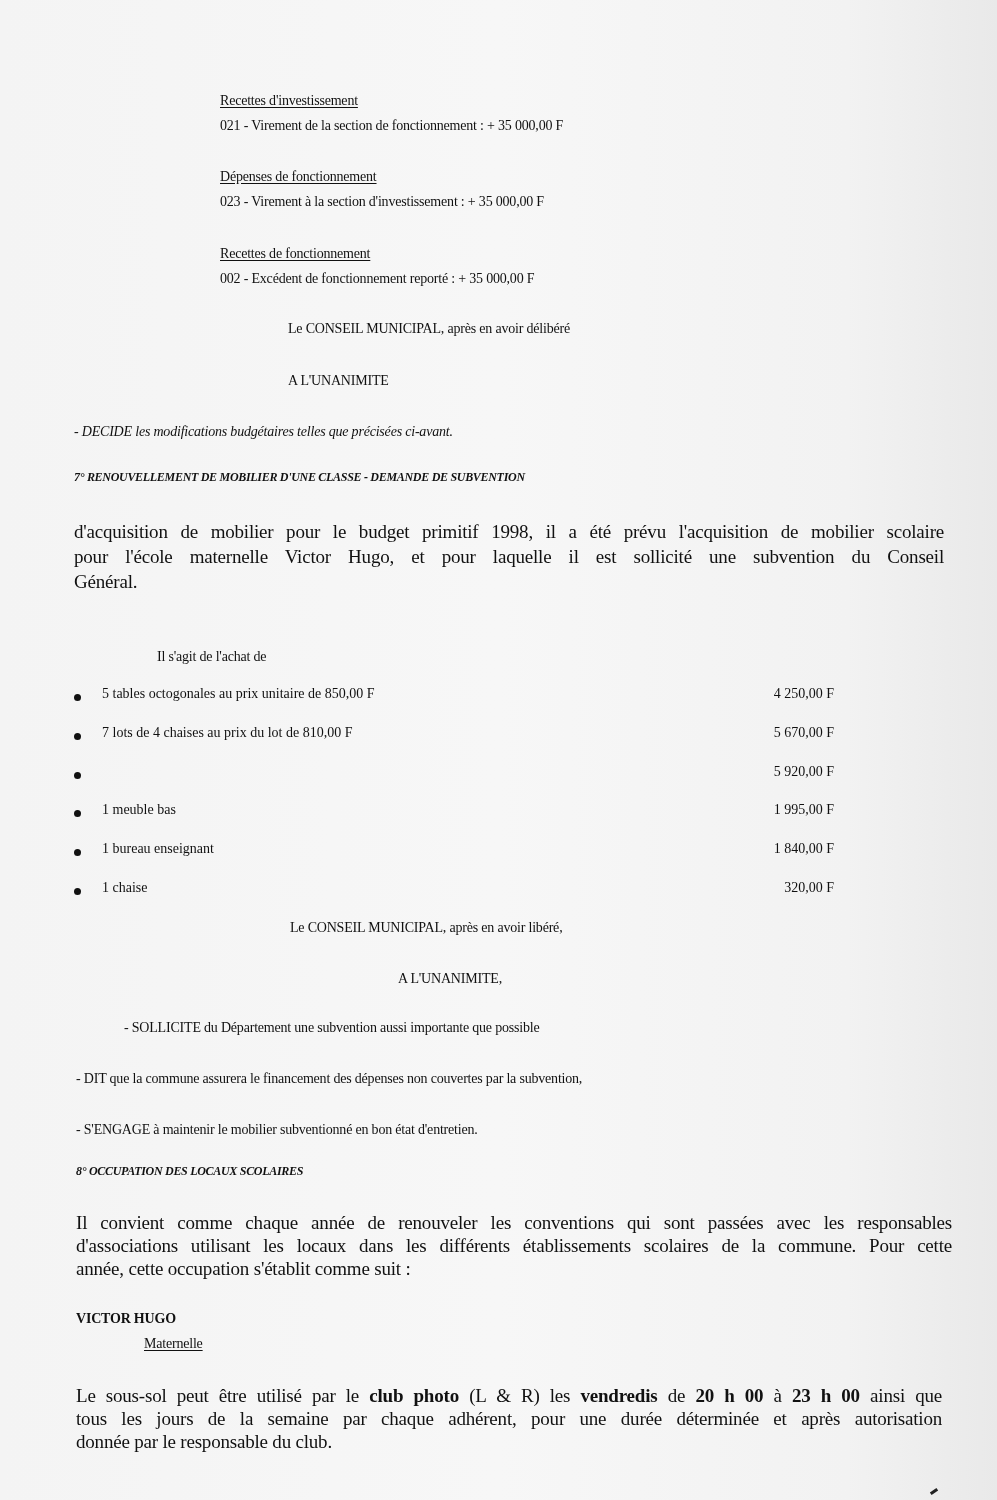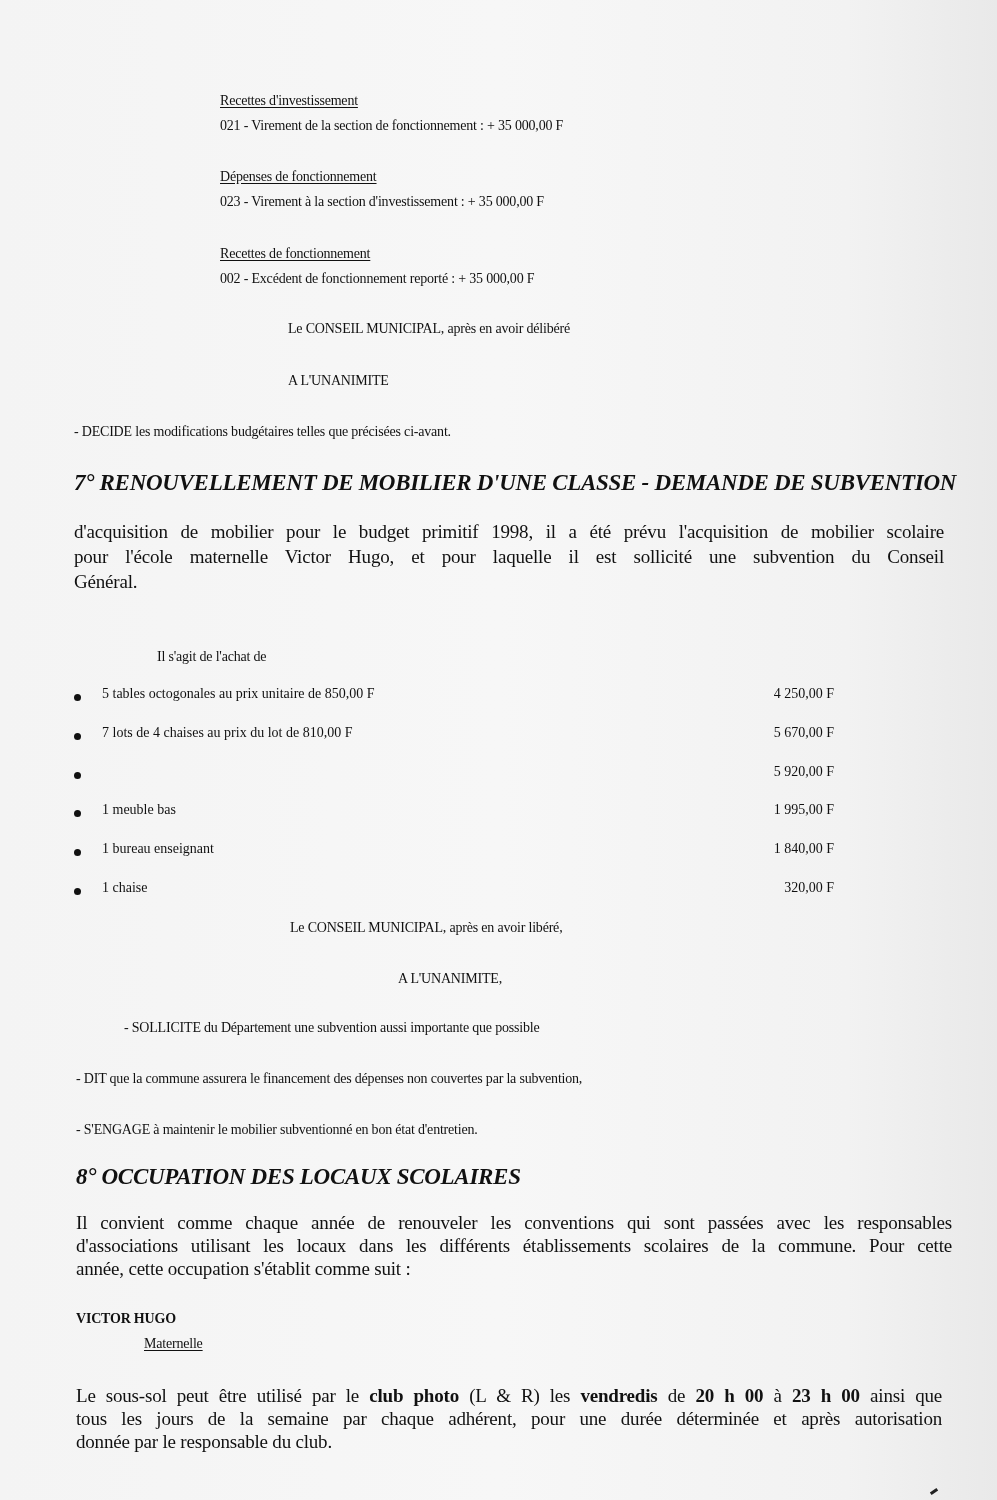--- a/index.html
+++ b/index.html
@@ -6,21 +6,21 @@
     body {
       width: 997px; height: 1500px; overflow: hidden;
       background: linear-gradient(90deg, #f4f4f4 0%, #f7f7f7 50%, #f2f2f2 85%, #e9e9e9 100%);
       font-family: "Liberation Serif", "DejaVu Serif", serif;
       color: #111;
       position: relative;
     }
     .abs { position: absolute; white-space: nowrap; }
     .t { font-size: 14px; line-height: 22px; letter-spacing: -0.2px; }
     .u { text-decoration: underline; text-underline-offset: 2px; }
-    .heading { font-weight: bold; font-style: italic; font-size: 23px; letter-spacing: -0.3px; }
+    .heading { font-weight: bold; font-style: italic; font-size: 12px; letter-spacing: -0.3px; }
     .para { position: absolute; font-size: 19px; line-height: 25px; text-align: justify; letter-spacing: -0.2px; }
     .bullet-row { position: absolute; left: 74px; width: 760px; height: 24px; font-size: 14px; }
     .bullet-dot { position: absolute; left: 0; top: 8px; width: 7px; height: 7px; border-radius: 50%; background: #111; }
     .bullet-text { position: absolute; left: 28px; top: 0; white-space: nowrap; }
     .bullet-amount { position: absolute; right: 0; top: 0; white-space: nowrap; }
     b { font-weight: bold; }
     .pagemark { position: absolute; left: 930px; top: 1490px; width: 8px; height: 3px; background:#222; transform: rotate(-35deg); }
   </style>
 </head>
 <body>
@@ -30,21 +30,21 @@
   <div class="abs t" style="left:220px;top:115px;">021 - Virement de la section de fonctionnement : + 35 000,00 F</div>
 
   <div class="abs t u" style="left:220px;top:166px;">Dépenses de fonctionnement</div>
   <div class="abs t" style="left:220px;top:191px;">023 - Virement à la section d'investissement : + 35 000,00 F</div>
 
   <div class="abs t u" style="left:220px;top:243px;">Recettes de fonctionnement</div>
   <div class="abs t" style="left:220px;top:268px;">002 - Excédent de fonctionnement reporté : + 35 000,00 F</div>
 
   <div class="abs t" style="left:288px;top:318px;">Le CONSEIL MUNICIPAL, après en avoir délibéré</div>
   <div class="abs t" style="left:288px;top:370px;">A L'UNANIMITE</div>
-  <div class="abs t" style="left:74px;top:421px;">- DECIDE les modifications budgétaires telles que précisées ci-avant.</div>
+  <div class="abs t" style="left:74px;top:421px;font-style:italic;">- DECIDE les modifications budgétaires telles que précisées ci-avant.</div>
 </div>
 
 <div>
   <div class="abs heading" style="left:74px;top:470px;">7° RENOUVELLEMENT DE MOBILIER D'UNE CLASSE - DEMANDE DE SUBVENTION</div>
 
   <div class="para" style="left:74px;top:519px;width:870px;">
     <div style="text-align:justify;text-align-last:justify;">d'acquisition de mobilier pour le budget primitif 1998, il a été prévu l'acquisition de mobilier scolaire</div>
     <div style="text-align:justify;text-align-last:justify;">pour l'école maternelle Victor Hugo, et pour laquelle il est sollicité une subvention du Conseil</div>
     <div>Général.</div>
   </div>

